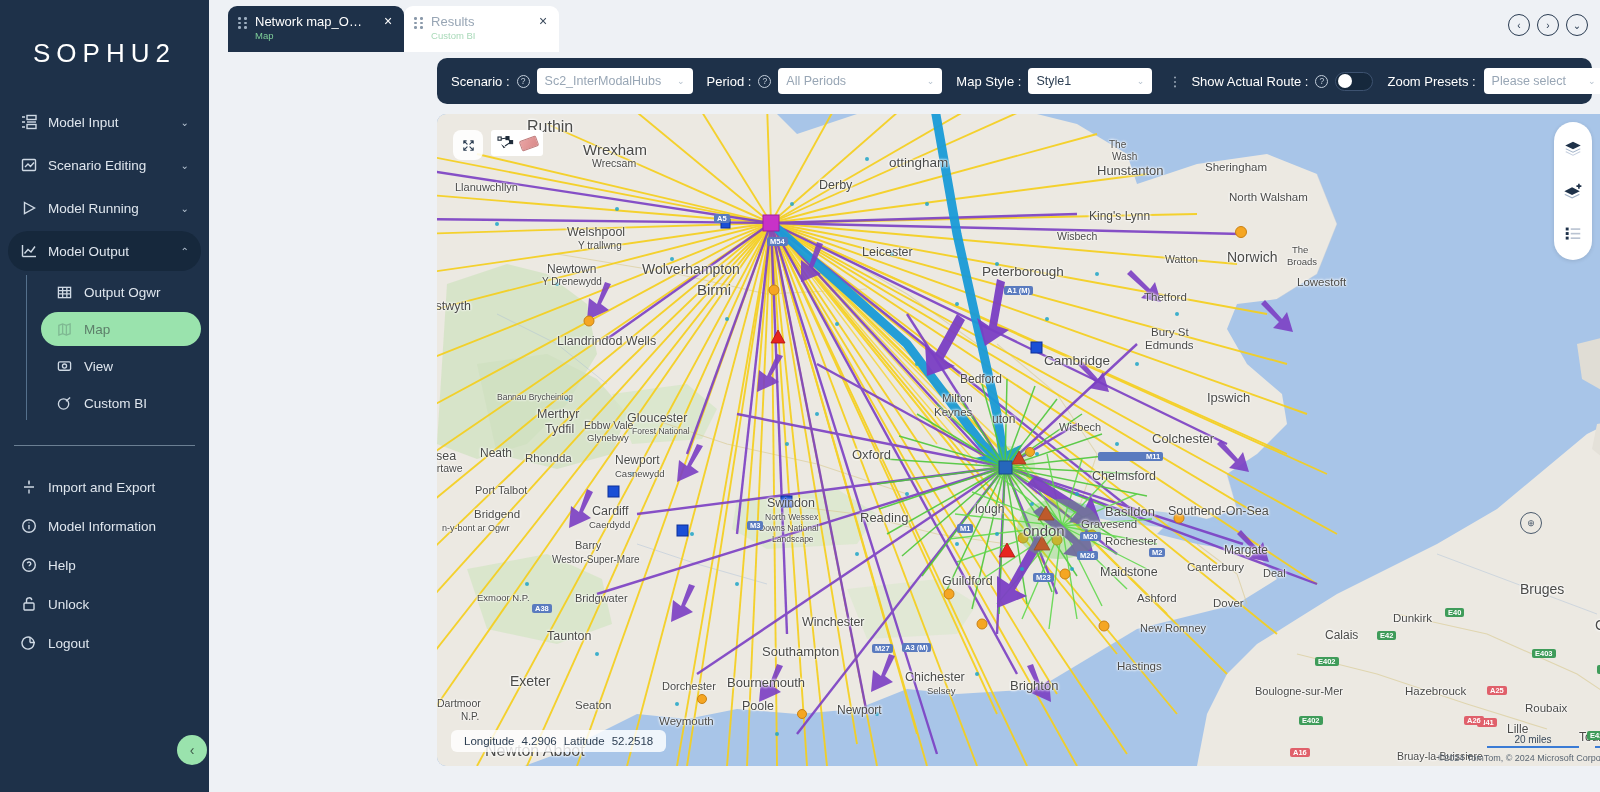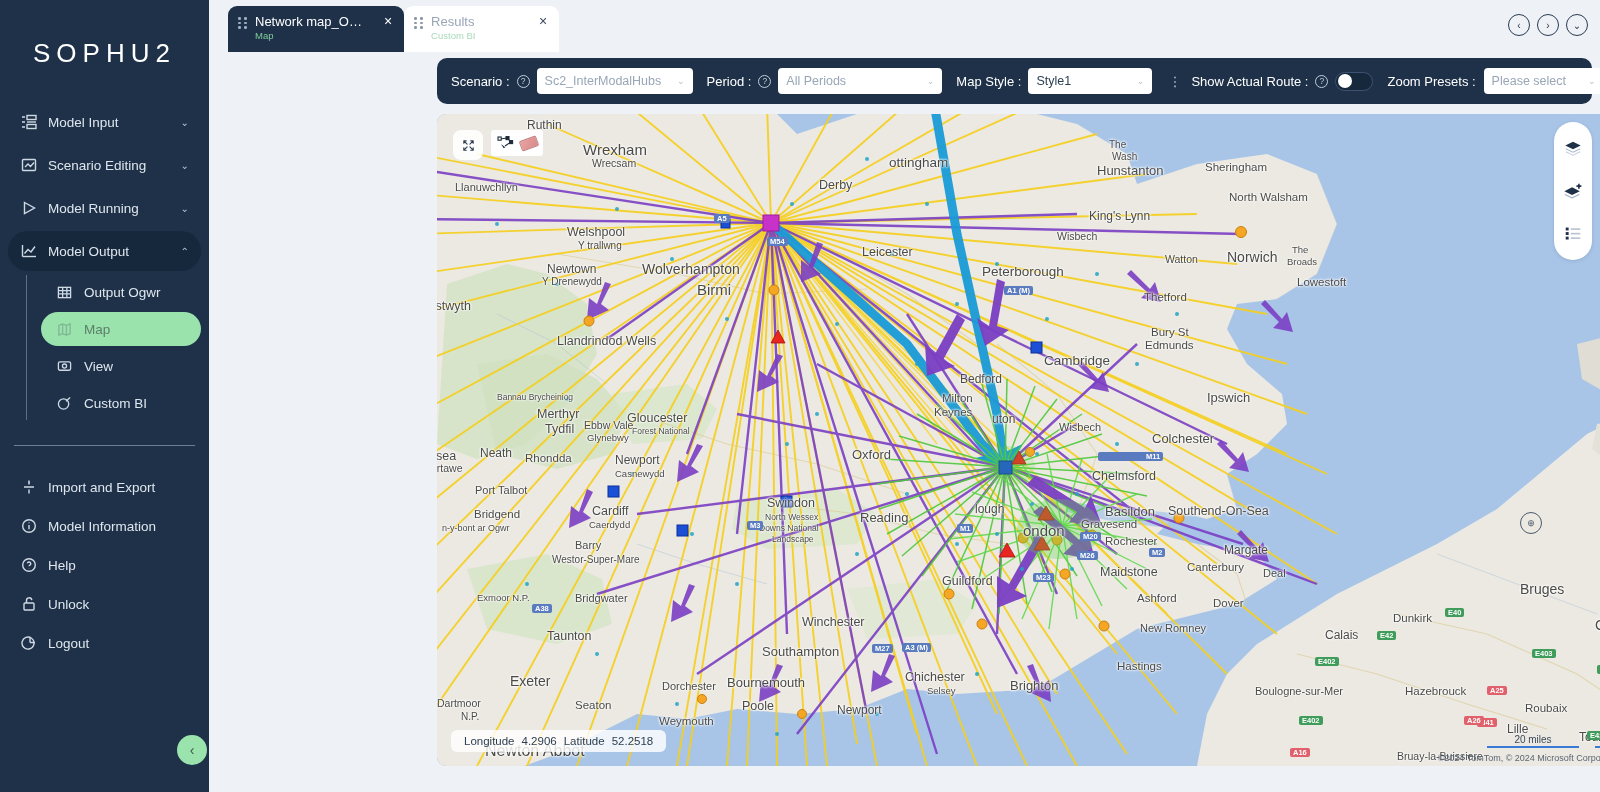--- a/index.html
+++ b/index.html
@@ -772,21 +772,21 @@
           <path d="M609,392 L617,406 L601,406 Z" fill="#e8251f" stroke="#a8140f" stroke-width="0.8"></path>
           <path d="M605,422 L613,436 L597,436 Z" fill="#e8251f" stroke="#a8140f" stroke-width="0.8"></path>
           <path d="M570,429 L578,443 L562,443 Z" fill="#e8251f" stroke="#a8140f" stroke-width="0.8"></path>
 
           <ellipse cx="622" cy="415" rx="42" ry="30" fill="#5ed84a" opacity="0.30"></ellipse>
           <ellipse cx="572" cy="352" rx="26" ry="20" fill="#5ed84a" opacity="0.18"></ellipse>
         </g>
       </svg>
 
       <div id="map-labels">
-          <div class="map-label" style="left: 90px; top: 4px; font-size: 12px;">Ruthin</div>
+          <div class="map-label" style="left: 90px; top: 4px; font-size: 16px;">Ruthin</div>
           <div class="map-label" style="left: 146px; top: 27px; font-size: 15px;">Wrexham</div>
           <div class="map-label" style="left: 155px; top: 43px; font-size: 10.5px;">Wrecsam</div>
           <div class="map-label" style="left: 18px; top: 67px; font-size: 11px;">Llanuwchllyn</div>
           <div class="map-label" style="left: 130px; top: 111px; font-size: 12.5px;">Welshpool</div>
           <div class="map-label" style="left: 141px; top: 126px; font-size: 10px;">Y trallwng</div>
           <div class="map-label" style="left: 110px; top: 148px; font-size: 12px;">Newtown</div>
           <div class="map-label" style="left: 105px; top: 162px; font-size: 10px;">Y Drenewydd</div>
           <div class="map-label" style="left: 205px; top: 147px; font-size: 14px;">Wolverhampton</div>
           <div class="map-label" style="left: 260px; top: 167px; font-size: 15px;">Birmi</div>
           <div class="map-label" style="left: -12px; top: 185px; font-size: 12.5px;">rystwyth</div>

